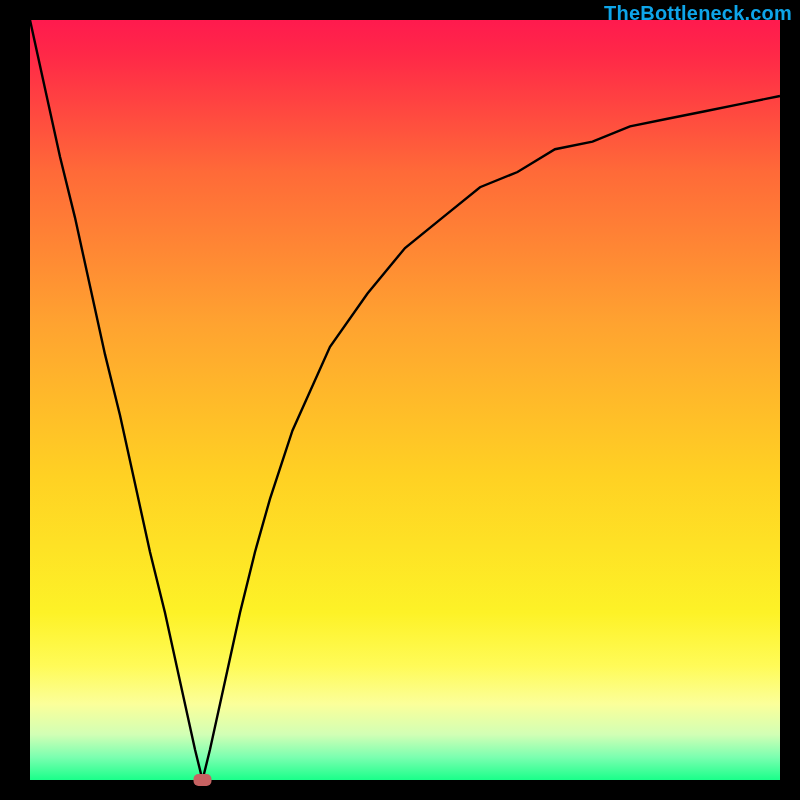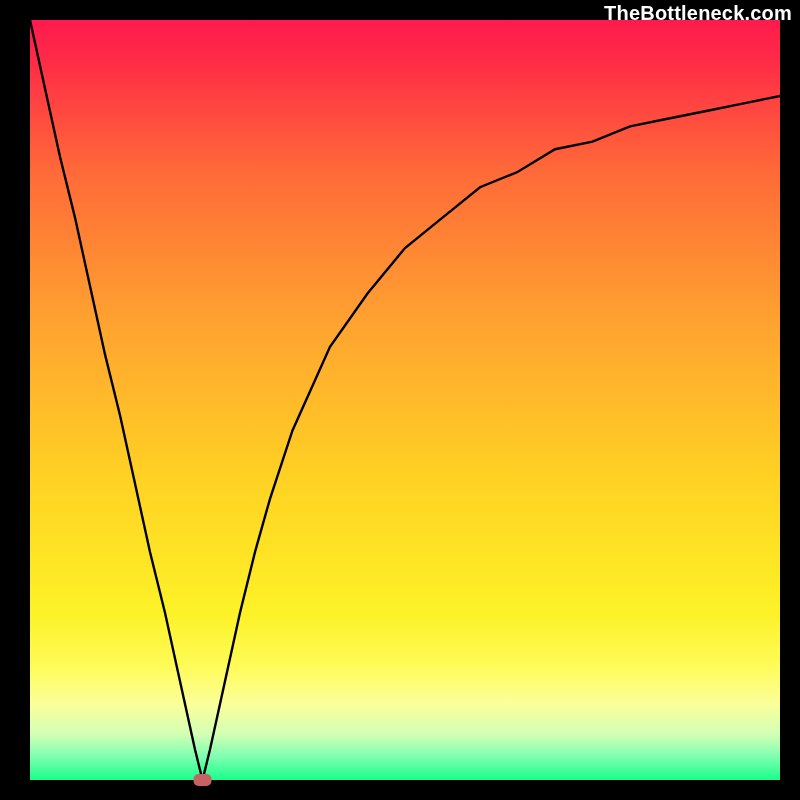--- a/index.html
+++ b/index.html
@@ -18,21 +18,21 @@
   svg {
     display: block;
   }
   .attribution {
     position: absolute;
     top: 2px;
     right: 8px;
     font-family: Arial, Helvetica, sans-serif;
     font-size: 20px;
     font-weight: bold;
-    color: #ffffff;
+    color: #0ea5e9;
     letter-spacing: 0.2px;
   }
 </style>
 </head>
 <body>
 
 <div class="chart-container">
   <svg id="chart-svg" width="800" height="800" viewBox="0 0 800 800">
     <defs>
       <linearGradient id="bg-grad" x1="0" y1="0" x2="0" y2="1">

